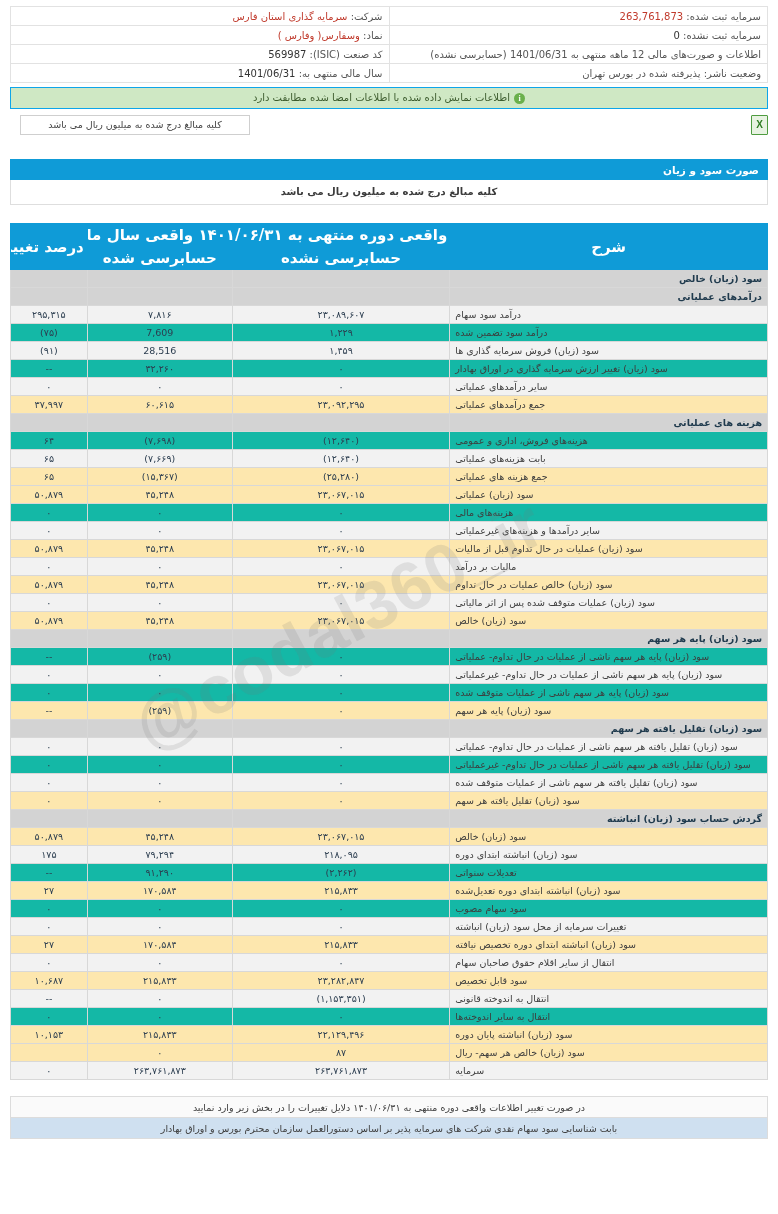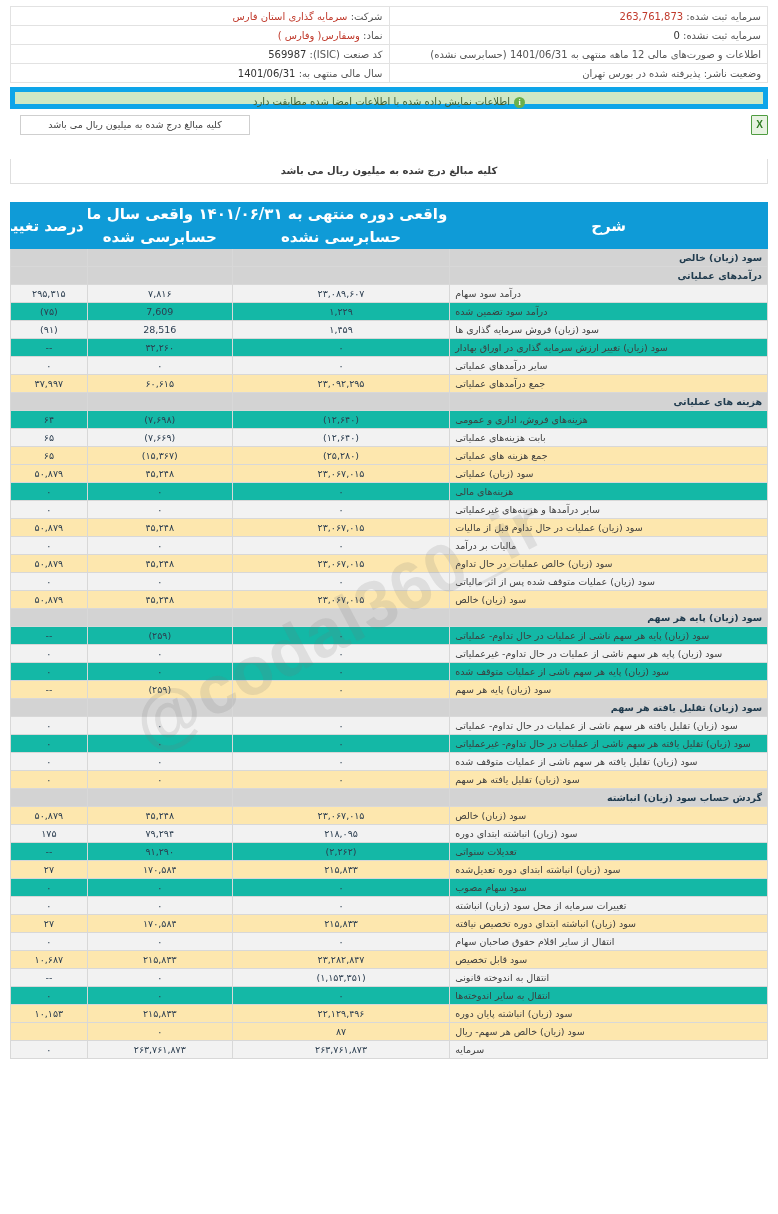--- a/index.html
+++ b/index.html
@@ -39,21 +39,21 @@
   td.hdr-l { width: 50%; text-align: right; }
   .lbl { color: #555; }
   .val-red { color: #c0392b; margin-left: 28px; }
   .val-plain { color: #333; }
   .num-ltr { direction: ltr; unicode-bidi: embed; display: inline-block; }
 
   
   .notice {
     margin: 4px 10px 0 10px;
     background: #cfe8c4;
-    border: 5px solid #0ea5e9;
+    border: 1px solid #0ea5e9;
     height: 22px;
     line-height: 20px;
     text-align: center;
     font-size: 10px;
     color: #3d5c2e;
     position: relative;
   }
   .notice .info-dot {
     display: inline-block;
     width: 11px; height: 11px;
@@ -266,20 +266,21 @@
 <div class="notice">
   <span class="info-dot">i</span><span>اطلاعات نمایش داده شده با اطلاعات امضا شده مطابقت دارد</span>
 </div>
 
 <div class="unitrow">
   <div class="unitbox">کلیه مبالغ درج شده به میلیون ریال می باشد</div>
   <div class="excel-ico"></div>
 </div>
 
 <div class="sect">
+  <div class="sect-bar">صورت سود و زیان</div>
   <div class="sect-sub">کلیه مبالغ درج شده به میلیون ریال می باشد</div>
 </div>
 
 <div class="tbl-wrap">
   <table class="fin">
     <colgroup>
       <col class="col-desc">
         <col class="col-b">
         <col class="col-a">
         <col class="col-pct">
@@ -566,19 +567,25 @@
           <td class="num">۲۶۳,۷۶۱,۸۷۳</td>
           <td class="num">۰</td>
         </tr>
       </tbody>
   </table>
 </div>
 
 <div class="foot">
   <table class="foot-t">
     <tbody id="foot-body">
+        <tr class="f-white">
+          <td>در صورت تغییر اطلاعات واقعی دوره منتهی به ۱۴۰۱/۰۶/۳۱ دلایل تغییرات را در بخش زیر وارد نمایید</td>
+        </tr>
+        <tr class="f-blue">
+          <td>بابت شناسایی سود سهام نقدی شرکت های سرمایه پذیر بر اساس دستورالعمل سازمان محترم بورس و اوراق بهادار</td>
+        </tr>
       </tbody>
   </table>
 </div>
 
 <div class="wm">
   <span>@codal360_ir</span>
 </div>
 
 </body></html>

